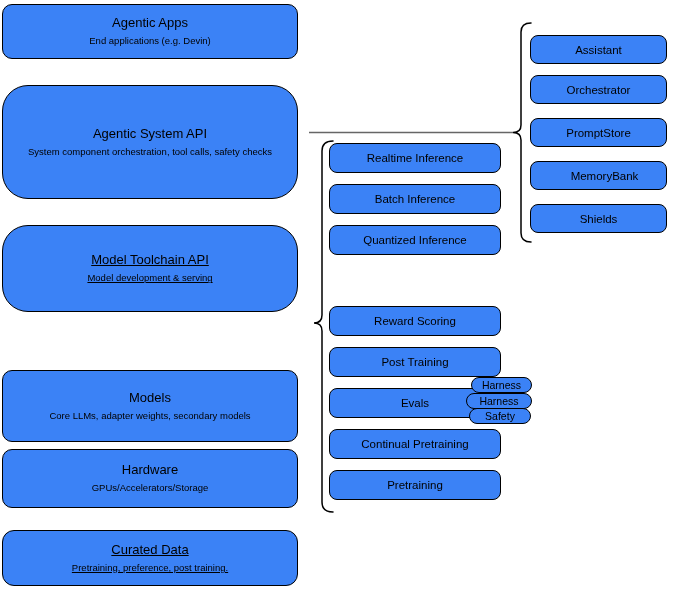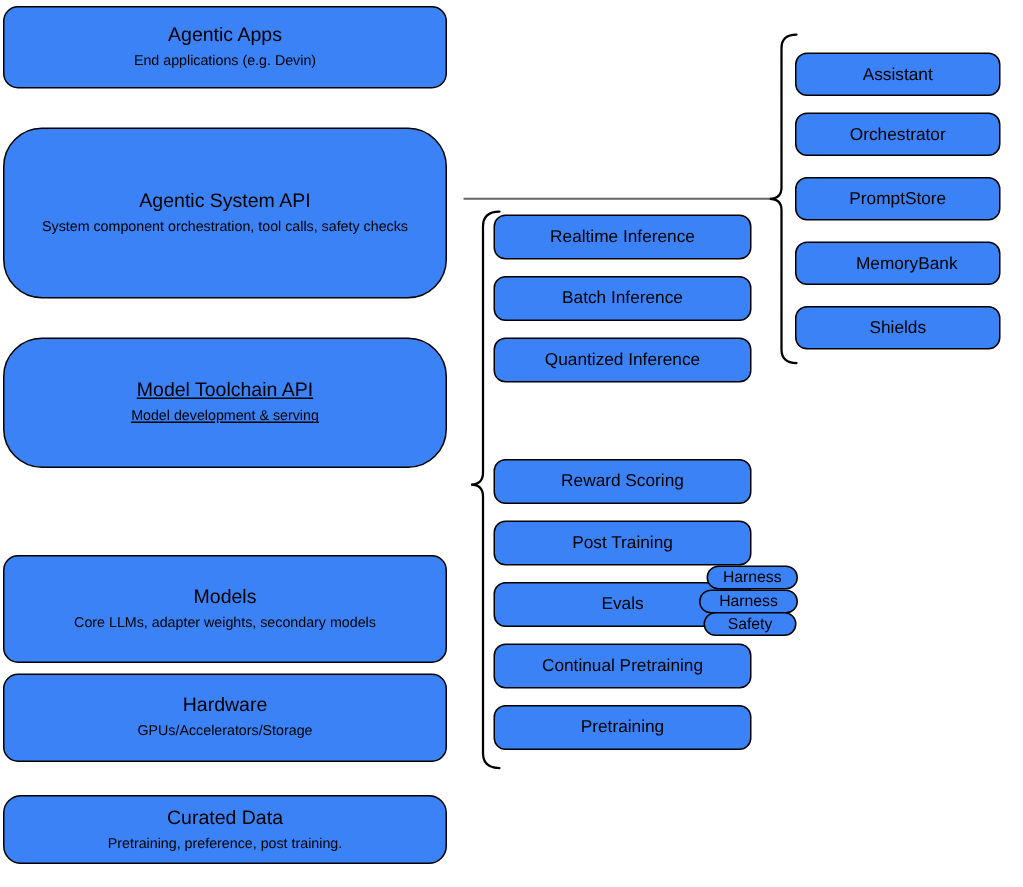--- a/index.html
+++ b/index.html
@@ -19,21 +19,21 @@
   .node .title{font-size:13px;line-height:1.25;}
   .node .subtitle{font-size:9.5px;line-height:1.3;margin-top:4px;}
 
   
   .lb{left:2px;width:296px;}
   .lb0{top:4px;height:55px;border-radius:10px;}
   .lb1{top:85px;height:114px;border-radius:26px;}
   .lb2{top:225px;height:87px;border-radius:26px;text-decoration:underline;}
   .lb3{top:370px;height:72px;border-radius:10px;}
   .lb4{top:449px;height:59px;border-radius:10px;}
-  .lb5{top:530px;height:46px;border-radius:12px;}
+  .lb5{top:530px;height:56px;border-radius:12px;text-decoration:underline;}
 
   
   .mb{left:329px;width:172px;height:30px;border-radius:8px;font-size:11.5px;}
   .mb0{top:143px;} .mb1{top:184px;} .mb2{top:225px;} .mb3{top:266px;}
   .mb4{top:306px;} .mb5{top:347px;} .mb6{top:388px;} .mb7{top:429px;}
   .mb8{top:470px;}
 
   
   .rb{left:530px;width:137px;height:29px;border-radius:8px;font-size:11.5px;}
   .rb0{top:35px;} .rb1{top:75px;} .rb2{top:118px;} .rb3{top:161px;padding-left:12px;} .rb4{top:204px;}

